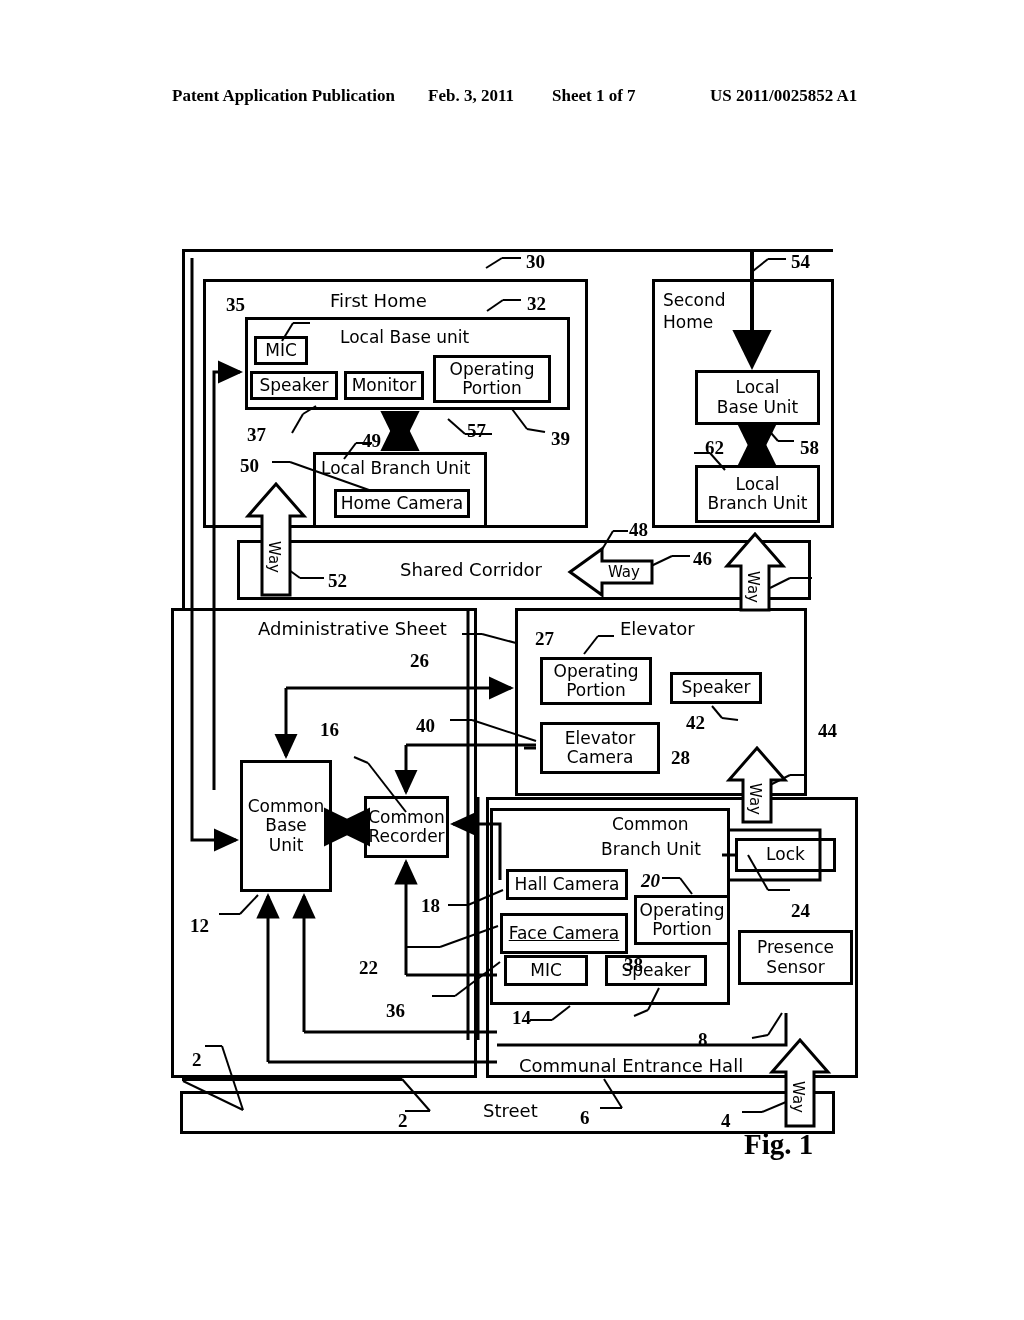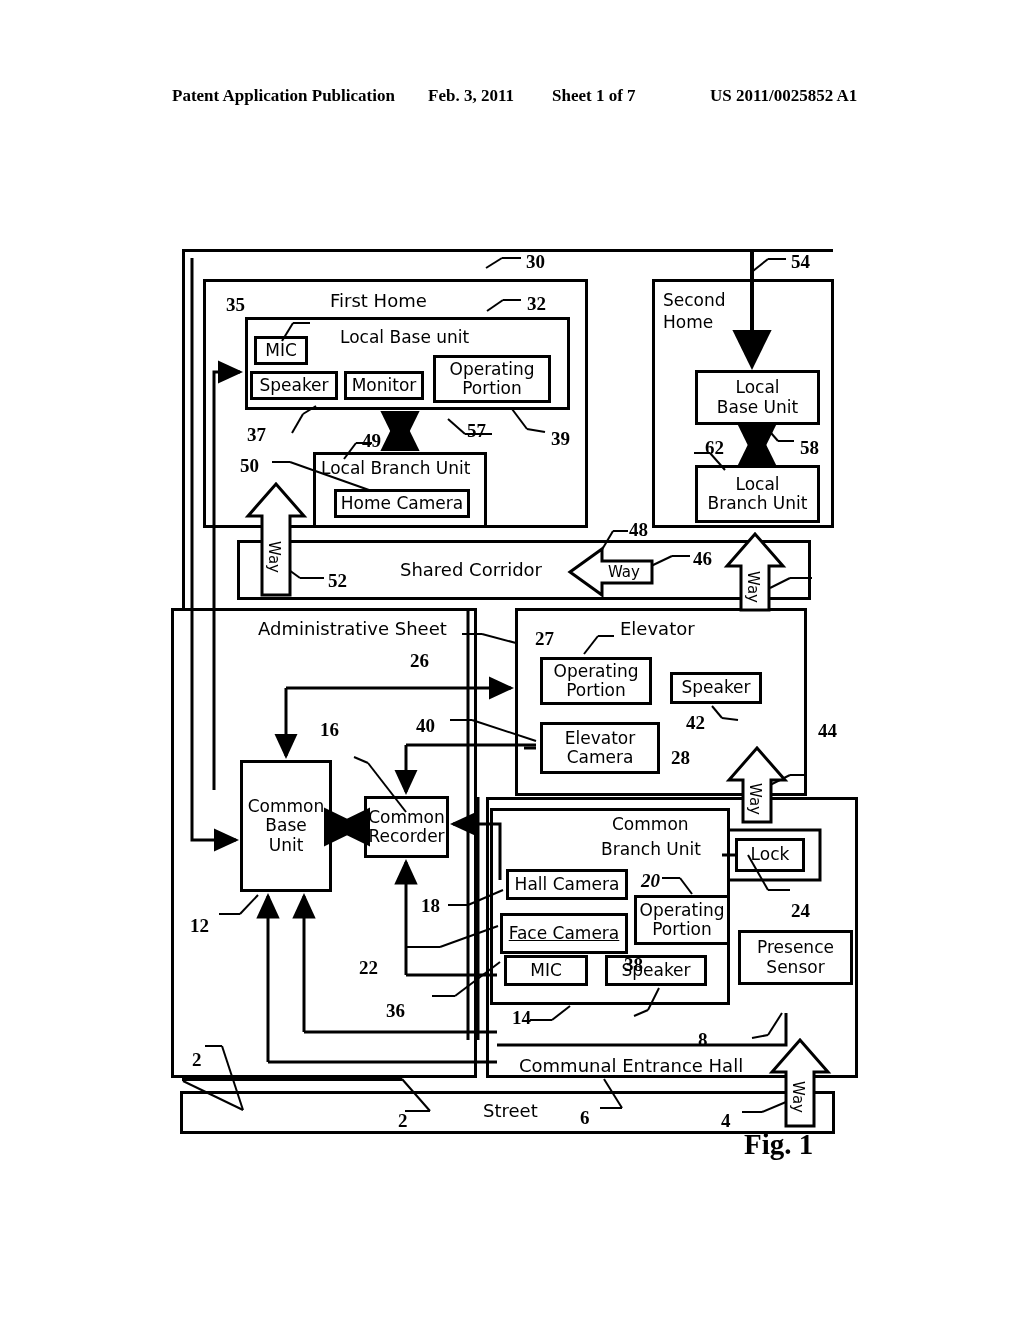--- a/index.html
+++ b/index.html
@@ -130,21 +130,21 @@
 
 <div class="cmp t17" style="left:506px;top:869px;width:122px;height:31px;">Hall Camera</div>
 <div class="cmp t17" style="left:500px;top:913px;width:128px;height:41px;text-decoration:underline;">Face Camera</div>
 <div class="cmp t17" style="left:504px;top:955px;width:84px;height:31px;">MIC</div>
 <div class="cmp t17" style="left:605px;top:955px;width:102px;height:31px;">Speaker</div>
 <div class="cmp t17" style="left:634px;top:895px;width:96px;height:50px;flex-direction:column;">
   <span>Operating</span>
   <span>Portion</span>
 </div>
 
-<div class="cmp t17" style="left:735px;top:838px;width:70px;height:34px;">Lock</div>
+<div class="cmp t17" style="left:735px;top:838px;width:101px;height:34px;">Lock</div>
 <div class="cmp t17" style="left:738px;top:930px;width:115px;height:55px;flex-direction:column;">
   <span>Presence</span>
   <span>Sensor</span>
 </div>
 
 <div class="bx b3 room" style="left:180px;top:1091px;width:655px;height:43px;"></div>
 <div class="lbl t18" style="left:483px;top:1102px;">Street</div>
 
 <svg id="wires" viewBox="0 0 1024 1320">
   <defs>

